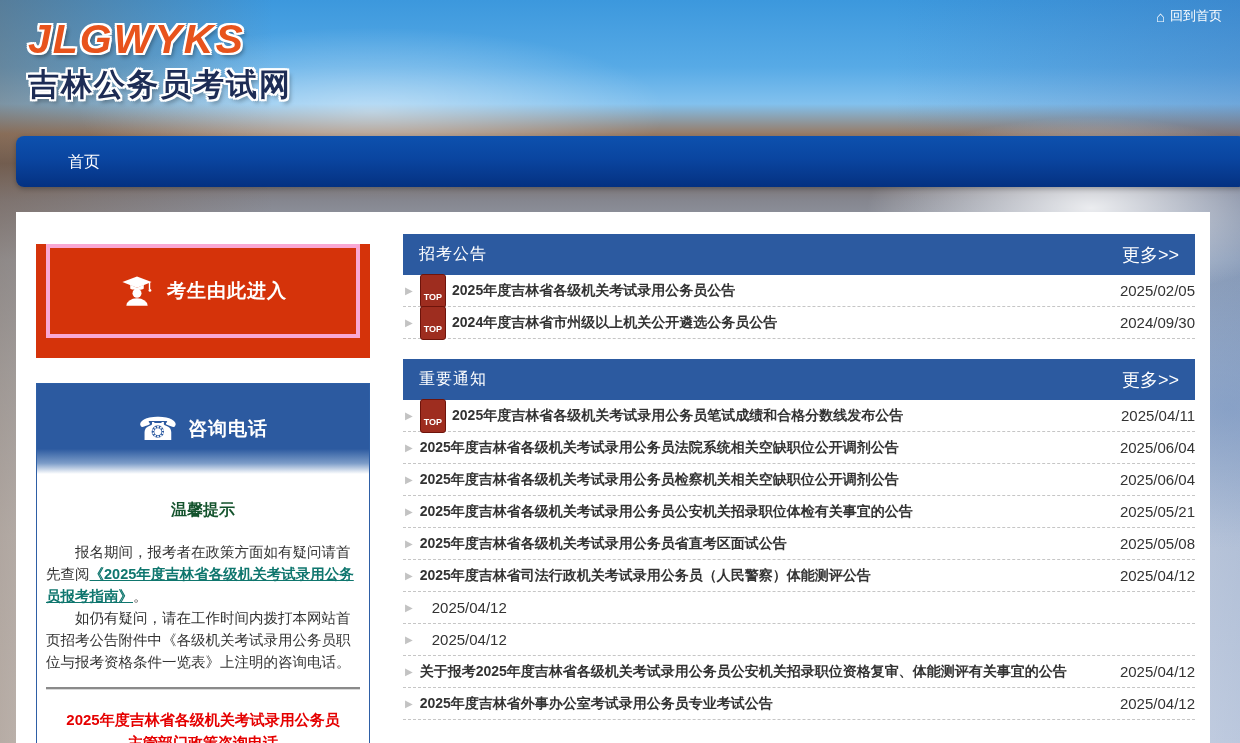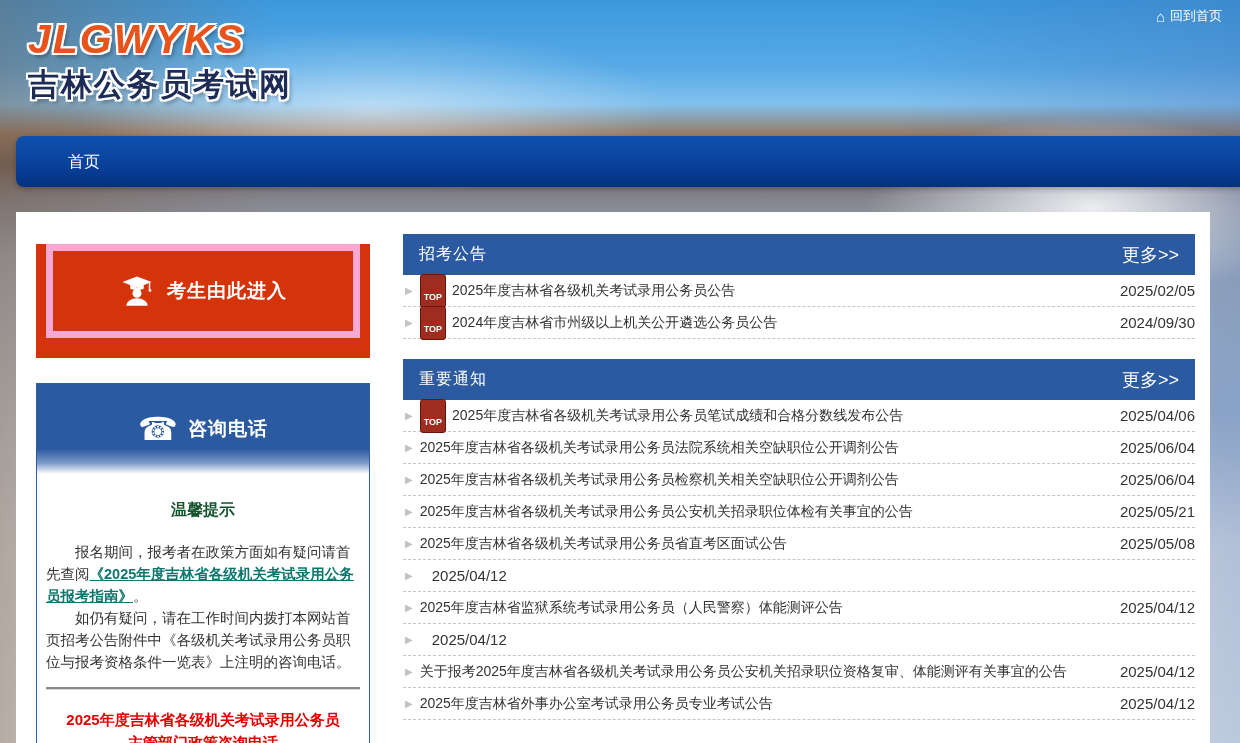--- a/index.html
+++ b/index.html
@@ -37,21 +37,21 @@
   .nav-item { color:#fff; font-size:16px; padding:0 30px; margin-left:22px; text-decoration:none;
     line-height:51px; cursor:pointer; }
 
   
   .panel { position:absolute; top:212px; left:16px; width:1194px; height:531px; z-index:3;
     background:#fff; padding:22px 15px 0 20px; display:flex; overflow:hidden; }
 
   
   .sidebar { width:334px; flex:none; }
   .entry-box { height:114px; background:#d5330a; cursor:pointer; margin-bottom:25px; }
-  .entry-inner { border:7px solid #f9a8d4; height:94px; margin:10px; display:flex;
+  .entry-inner { border:4px solid #f9a8d4; height:94px; margin:10px; display:flex;
     align-items:center; justify-content:center; gap:12px; }
   .entry-label { color:#fff; font-size:19px; font-weight:bold; letter-spacing:1px; }
   .info-box { border:1px solid #2e5fa6; height:370px; overflow:hidden; }
   .info-header { height:90px; display:flex; align-items:center; justify-content:center; gap:10px;
     background:linear-gradient(180deg,#2c5aa0 0%, #2c5aa0 72%, #7c9cc8 88%, #ffffff 100%); }
   .info-header .glyph { color:#fff; font-size:32px; line-height:1; }
   .info-header-label { color:#fff; font-size:19px; font-weight:bold; letter-spacing:1px; }
   .info-body { padding:26px 9px 0 9px; }
   .tips-title { text-align:center; font-size:16px; font-weight:bold; color:#14532d; margin-bottom:20px; }
   .info-body p { font-size:14.5px; line-height:22px; color:#333; text-indent:2em; }
@@ -64,21 +64,21 @@
   .main { flex:1; margin-left:33px; }
   .list-section + .list-section { margin-top:20px; }
   .sec-header { height:41px; background:#2c5aa0; display:flex; align-items:center; padding:0 16px; }
   .sec-title { color:#fff; font-size:16px; letter-spacing:1px; }
   .sec-more { margin-left:auto; color:#fff; font-size:18px; text-decoration:none; cursor:pointer; }
   .row { display:flex; align-items:center; height:32px; border-bottom:1px dashed #c6c6c6; cursor:pointer; }
   .arrow { color:#c3c3c3; font-size:10px; margin:0 7px 0 2px; line-height:1; }
   .top-badge { background:#9e2d1f; border:1px solid #6e140b; color:#fff; font-size:9px; font-weight:bold;
     padding:16px 3px; border-radius:3px; height:14px; line-height:12px; margin-right:6px; flex:none; }
   .row-title { font-size:14px; color:#333; text-decoration:none; flex:1;
-    white-space:nowrap; overflow:hidden; }
+    white-space:nowrap; overflow:hidden;font-weight:bold; }
   .row-date { font-size:15px; color:#333; margin-left:12px; flex:none; }
 </style>
 </head>
 <body>
 
 <div class="bg"></div>
 
 <a class="top-link">
   <span class="glyph">⌂</span>
   <span>回到首页</span>
@@ -153,21 +153,21 @@
     <section class="list-section">
       <div class="sec-header">
         <span class="sec-title">重要通知</span>
         <a class="sec-more">更多&gt;&gt;</a>
       </div>
       <div class="rows">
           <div class="row">
             <span class="arrow">▶</span>
             <span class="top-badge">TOP</span>
             <a class="row-title">2025年度吉林省各级机关考试录用公务员笔试成绩和合格分数线发布公告</a>
-            <span class="row-date">2025/04/06</span>
+            <span class="row-date">2025/04/11</span>
           </div>
           <div class="row">
             <span class="arrow">▶</span>
             <a class="row-title">2025年度吉林省各级机关考试录用公务员法院系统相关空缺职位公开调剂公告</a>
             <span class="row-date">2025/06/04</span>
           </div>
           <div class="row">
             <span class="arrow">▶</span>
             <a class="row-title">2025年度吉林省各级机关考试录用公务员检察机关相关空缺职位公开调剂公告</a>
             <span class="row-date">2025/06/04</span>
@@ -177,25 +177,25 @@
             <a class="row-title">2025年度吉林省各级机关考试录用公务员公安机关招录职位体检有关事宜的公告</a>
             <span class="row-date">2025/05/21</span>
           </div>
           <div class="row">
             <span class="arrow">▶</span>
             <a class="row-title">2025年度吉林省各级机关考试录用公务员省直考区面试公告</a>
             <span class="row-date">2025/05/08</span>
           </div>
           <div class="row">
             <span class="arrow">▶</span>
-            <span class="row-date">2025/04/12</span>
-          </div>
-          <div class="row">
-            <span class="arrow">▶</span>
-            <a class="row-title">2025年度吉林省监狱系统考试录用公务员（人民警察）体能测评公告</a>
+            <a class="row-title">2025年度吉林省司法行政机关考试录用公务员（人民警察）体能测评公告</a>
+            <span class="row-date">2025/04/12</span>
+          </div>
+          <div class="row">
+            <span class="arrow">▶</span>
             <span class="row-date">2025/04/12</span>
           </div>
           <div class="row">
             <span class="arrow">▶</span>
             <span class="row-date">2025/04/12</span>
           </div>
           <div class="row">
             <span class="arrow">▶</span>
             <a class="row-title">关于报考2025年度吉林省各级机关考试录用公务员公安机关招录职位资格复审、体能测评有关事宜的公告</a>
             <span class="row-date">2025/04/12</span>

